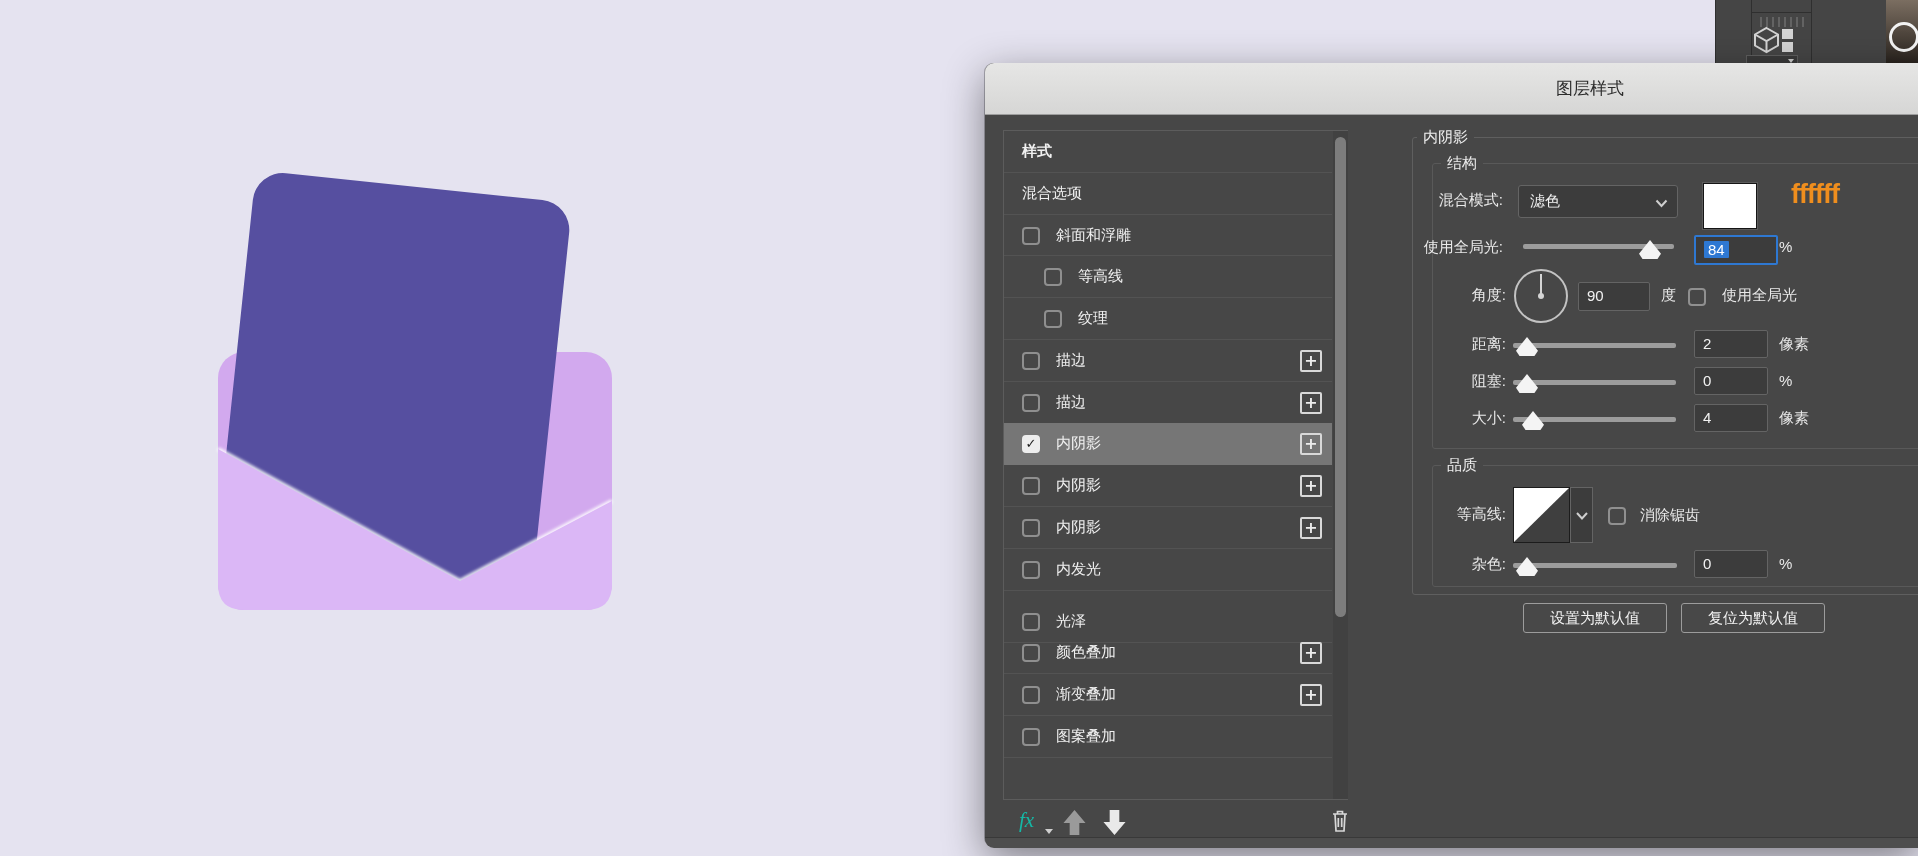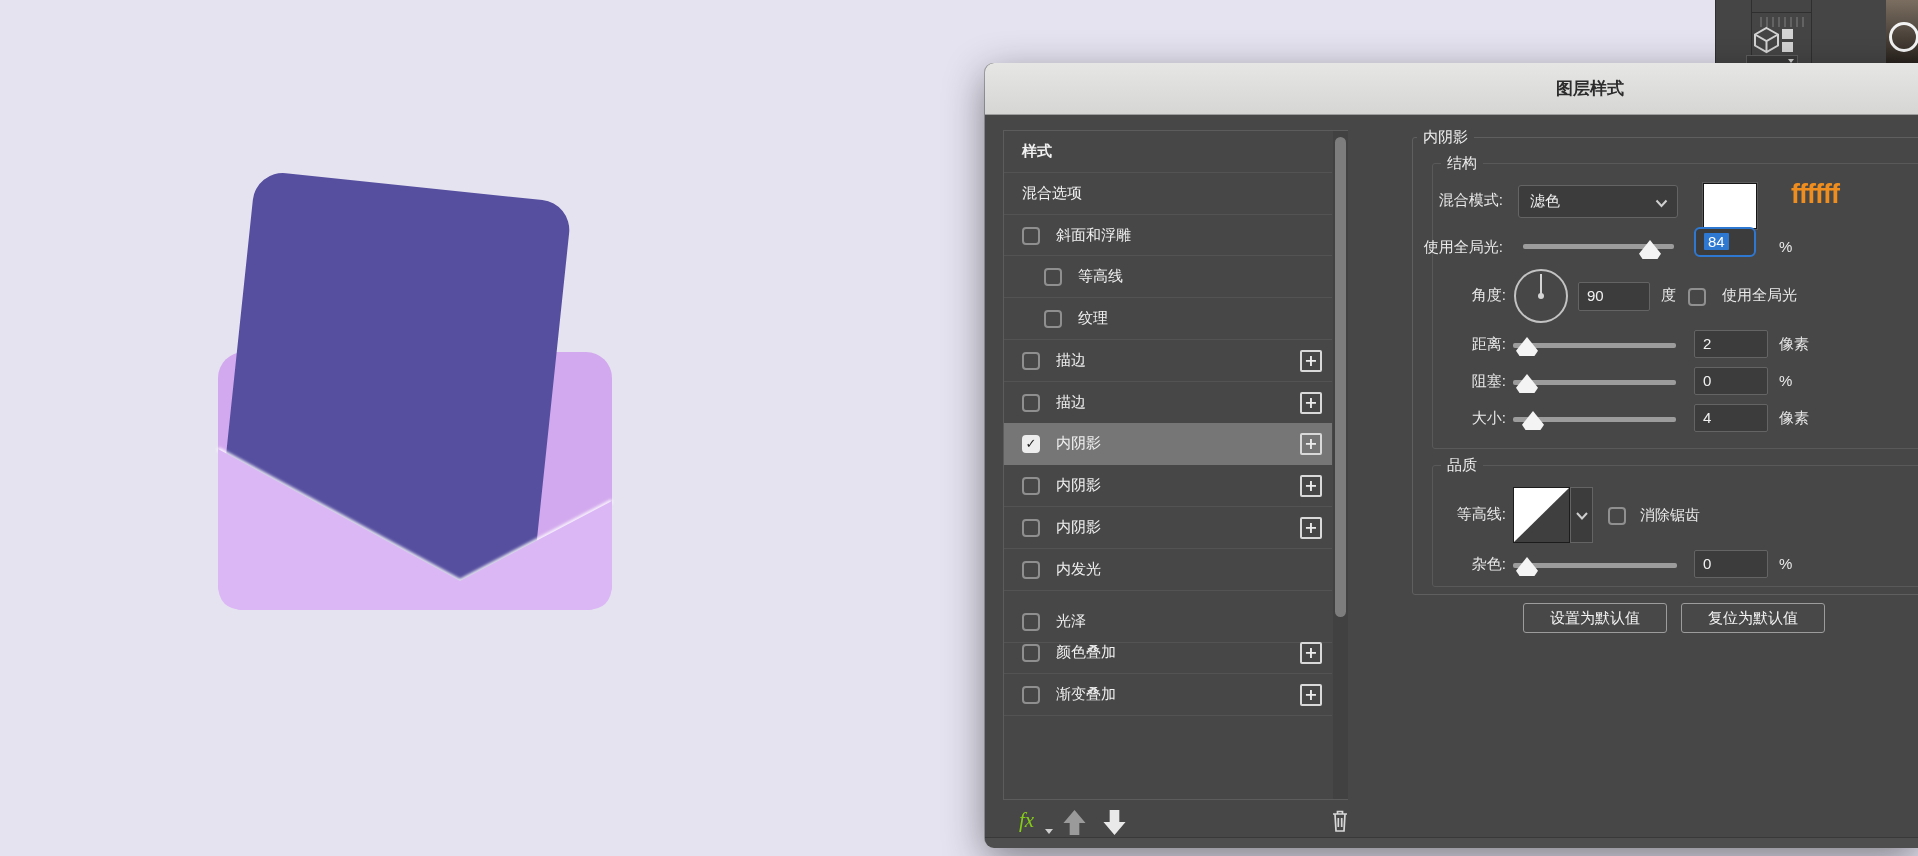--- a/index.html
+++ b/index.html
@@ -3,21 +3,21 @@
 <meta charset="utf-8">
 <style>
   html,body{margin:0;padding:0}
   .stage{position:relative;width:1918px;height:856px;overflow:hidden;font-family:"Liberation Sans","DejaVu Sans",sans-serif}
   .ab{position:absolute}
   
   .dialog{position:absolute;left:985px;top:63px;width:933px;height:784px;background:#474747;
           border-radius:9px 0 0 9px;box-shadow:0 12px 40px rgba(0,0,0,.45), -1px 0 0 rgba(0,0,0,.25)}
   .titlebar{position:absolute;left:0;top:0;width:933px;height:51px;
             background:linear-gradient(#e6e6e5,#d6d6d5);border-bottom:1px solid #9d9d9d;border-radius:9px 0 0 0}
-  .dlg-title{position:absolute;left:500px;top:14px;width:210px;text-align:center;font-size:17px;font-weight:700;color:#2c2c2c;white-space:nowrap}
+  .dlg-title{position:absolute;left:500px;top:14px;width:210px;text-align:center;font-size:17px;font-weight:400;color:#2c2c2c;white-space:nowrap}
   .bottomstrip{position:absolute;left:0;top:774px;width:933px;height:10px;background:#4e4e4e;border-top:1px solid #393939;border-radius:0 0 0 9px}
   
   .slist{position:absolute;left:18px;top:67px;width:345px;height:670px;border:1px solid #5c5c5c;box-sizing:border-box}
   .srow{position:absolute;left:0;width:328px;height:41.9px;border-bottom:1px solid #535353;box-sizing:border-box}
   .srow.sel{background:#767676;border-bottom-color:#767676}
   .cb{position:absolute;left:18px;top:12px;width:18px;height:18px;border:2px solid #8f8f8f;border-radius:4px;box-sizing:border-box;
       text-align:center;font:bold 13px/14px "DejaVu Sans",sans-serif;color:#1e1e1e}
   .cb.on{background:#ededed;border-color:#ededed}
   .cb.ind{left:40px}
   .slbl{position:absolute;top:11px;font-size:15px;color:#f0f0f0;white-space:nowrap}
@@ -47,21 +47,21 @@
   .pscb{position:absolute;width:18px;height:18px;border:2px solid #909090;border-radius:4px;box-sizing:border-box}
   .dial{position:absolute;width:54px;height:54px;border:2px solid #c3c3c3;border-radius:50%;box-sizing:border-box}
   .needle{position:absolute;left:24px;top:3px;width:2px;height:23px;background:#d5d5d5}
   .ddot{position:absolute;left:22px;top:22px;width:6px;height:6px;background:#d5d5d5;border-radius:50%}
   .pbtn{position:absolute;width:144px;height:30px;background:#484848;border:1px solid #9c9c9c;border-radius:3px;box-sizing:border-box;
         color:#f2f2f2;font-size:15px;text-align:center;line-height:28px;white-space:nowrap}
   .contourbox{position:absolute;width:57px;height:56px;background:#fff;border:1px solid #1c1c1c;box-sizing:border-box}
   .contourdiag{position:absolute;left:0;top:0;width:100%;height:100%;background:#3f3f3f;clip-path:polygon(0 100%,100% 0,100% 100%)}
   .contourdd{position:absolute;width:23px;height:56px;background:#3c3c3c;border:1px solid #646464;box-sizing:border-box}
   
-  .fxlbl{position:absolute;font:italic 21px "Liberation Serif","DejaVu Serif",serif;color:#84cc16}
+  .fxlbl{position:absolute;font:italic 21px "Liberation Serif","DejaVu Serif",serif;color:#14b8a6}
   .fxtri{position:absolute;width:0;height:0;border-left:4px solid transparent;border-right:4px solid transparent;border-top:5px solid #cfcfcf}
   .arrow{position:absolute;width:23px;height:25px}
   .arrow.up{background:#9a9a9a;clip-path:polygon(50% 0,98% 52%,71% 52%,71% 100%,29% 100%,29% 52%,2% 52%)}
   .arrow.down{background:#e9e9e9;clip-path:polygon(50% 100%,98% 48%,71% 48%,71% 0,29% 0,29% 48%,2% 48%)}
   
   .bgpanels{position:absolute;left:1715px;top:0;width:203px;height:63px;background:#454545;border-left:1px solid #303030;overflow:hidden}
   .vline{position:absolute;top:0;width:1px;height:63px;background:#2f2f2f}
   .hline{position:absolute;height:1px;background:#2f2f2f}
   .hatch{position:absolute;left:44px;top:17px;width:44px;height:10px;
          background:repeating-linear-gradient(90deg,#636363 0 2px,transparent 2px 6px)}
@@ -173,20 +173,24 @@
         <div class="srow" style="top: 501.36px;">
           <span class="cb"></span>
           <span class="slbl lc">颜色叠加</span>
           <span class="plus">+</span>
         </div>
         <div class="srow" style="top: 543.14px;">
           <span class="cb"></span>
           <span class="slbl lc">渐变叠加</span>
           <span class="plus">+</span>
         </div>
+        <div class="srow" style="top: 584.92px;">
+          <span class="cb"></span>
+          <span class="slbl lc">图案叠加</span>
+        </div>
       </div>
 
     <div class="fxlbl ab" style="left:34px;top:745px">fx</div>
     <div class="fxtri ab" style="left:60px;top:766px"></div>
     <div class="arrow up ab" style="left:78px;top:747px"></div>
     <div class="arrow down ab" style="left:118px;top:747px"></div>
     <svg class="ab" style="left:345px;top:745px" width="20" height="26" viewBox="0 0 20 26">
       <path d="M3 6 H17 M7.5 6 V3.5 H12.5 V6 M5 6 L6 23 H14 L15 6 M8.3 10 V19 M11.7 10 V19" fill="none" stroke="#d8d8d8" stroke-width="1.7"></path>
     </svg>
     <div class="bottomstrip"></div>
@@ -207,21 +211,21 @@
       <svg class="chev" width="13" height="9" viewBox="0 0 13 9">
         <path d="M1.5 1.5 L6.5 7 L11.5 1.5" fill="none" stroke="#cfcfcf" stroke-width="2"></path>
       </svg>
     </div>
     <div class="swatch" style="left:718px;top:120px;width:52px;height:44px"></div>
     <div class="hexnote" style="left: 806px; top: 116px; color: rgb(239, 142, 30);">ffffff</div>
 
     <div class="rlabel" style="left:427px;top:175px;width:91px">使用全局光:</div>
     <div class="track" style="left:538px;top:181px;width:151px"></div>
     <div class="thumb" style="left:654px;top:177px"></div>
-    <div class="nbox focus" style="left: 709px; top: 164px; width: 62px; height: 30px; border-color: rgb(46, 120, 210); border-radius: 6px;">
+    <div class="nbox focus" style="left: 709px; top: 172px; width: 84px; height: 30px; border-color: rgb(46, 120, 210);">
       <span class="selspan" style="background: rgb(46, 120, 210);">84</span>
     </div>
     <div class="runit" style="left:794px;top:175px">%</div>
 
     <div class="rlabel" style="left:455px;top:223px;width:66px">角度:</div>
     <div class="dial" style="left:529px;top:206px">
       <div class="needle"></div>
       <div class="ddot"></div>
     </div>
     <div class="nbox" style="left:593px;top:219px;width:72px;height:29px">

